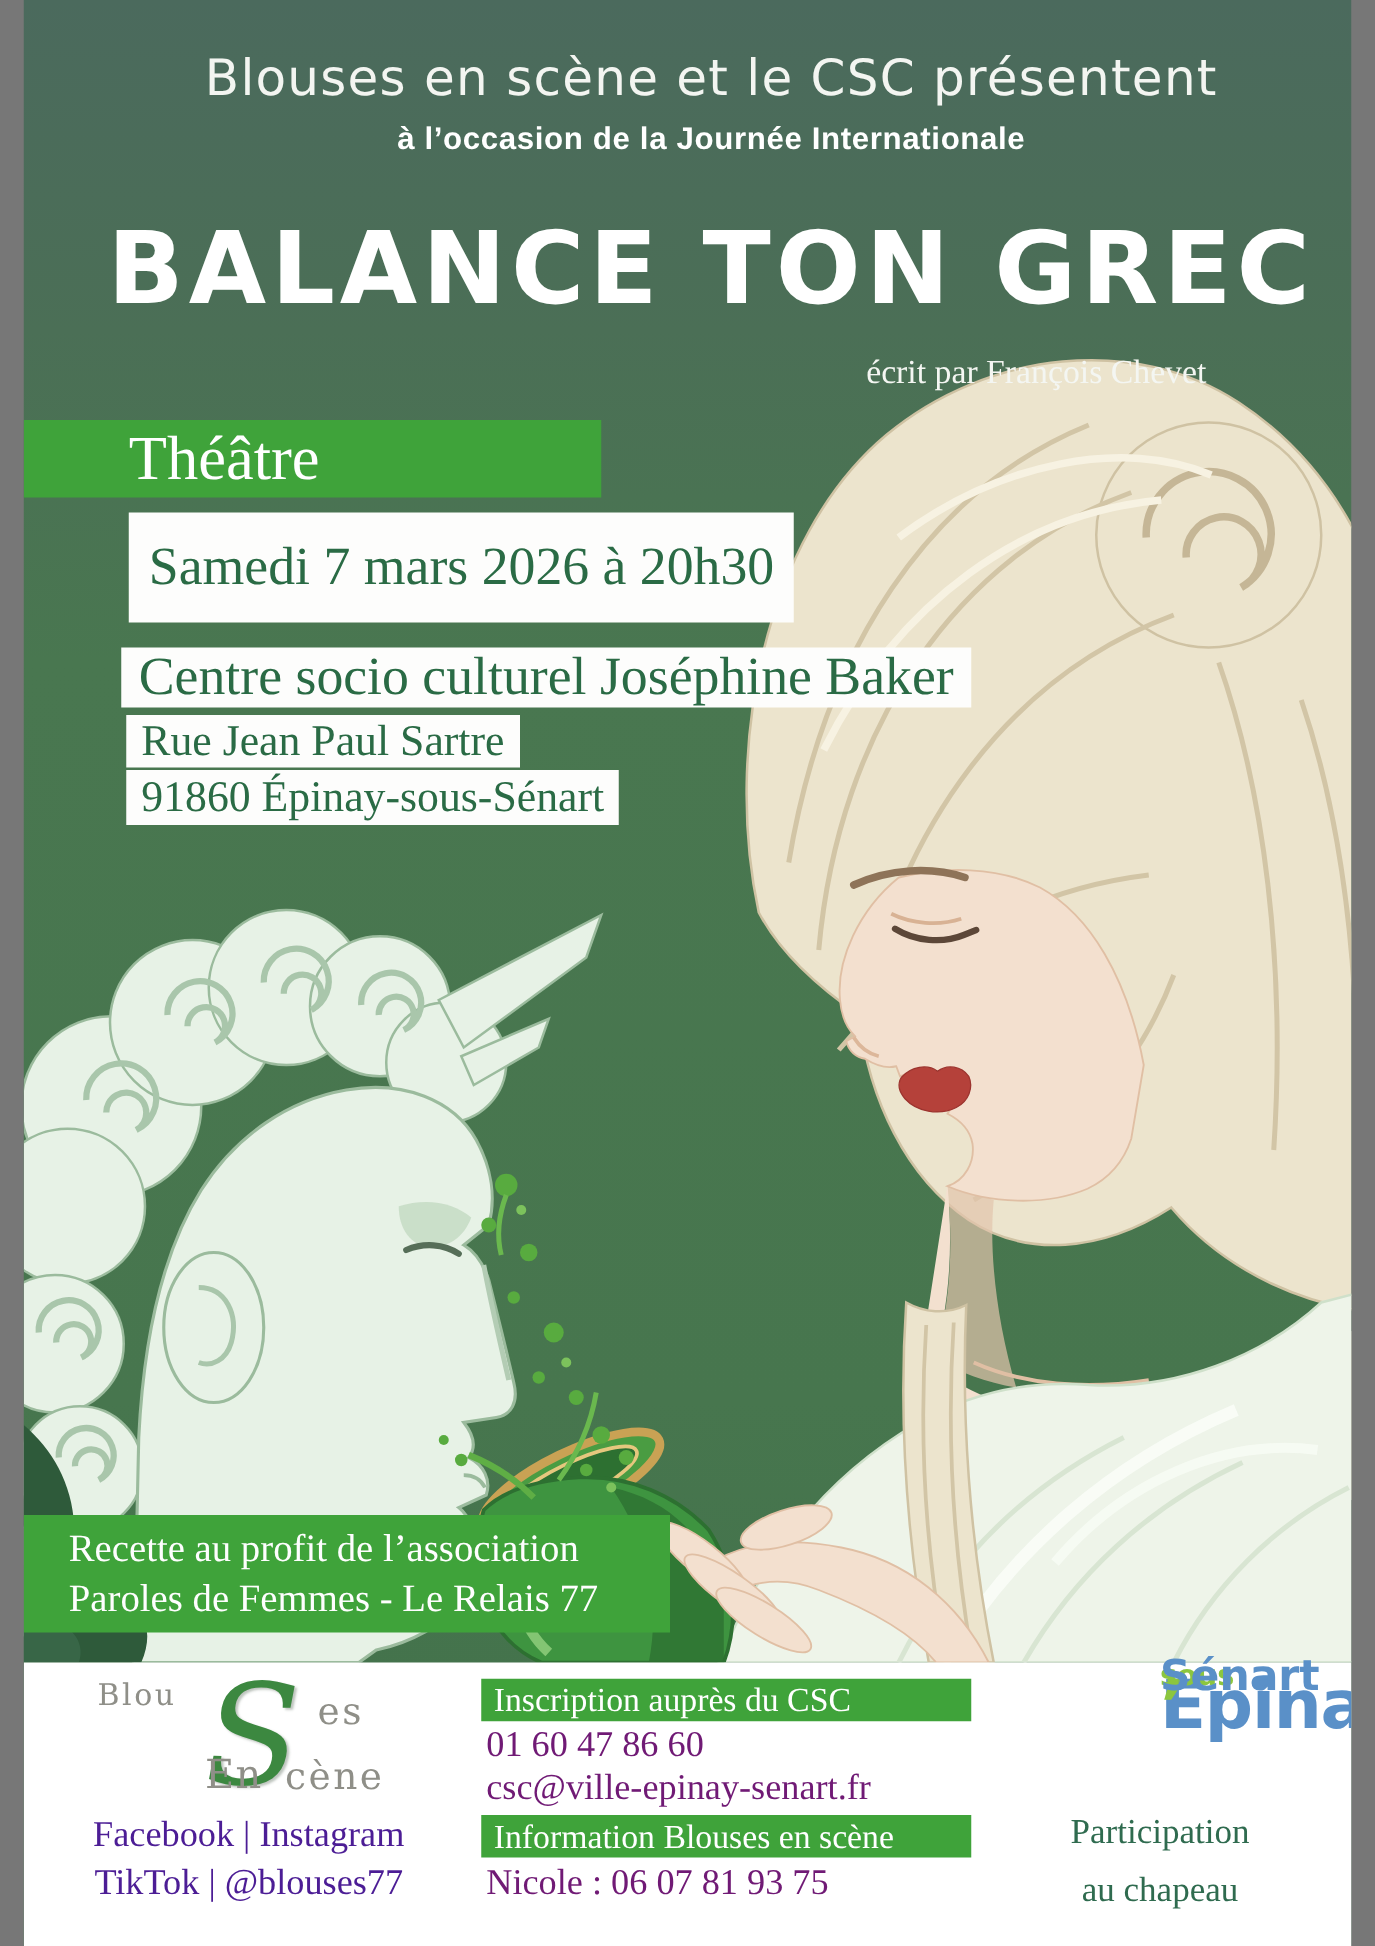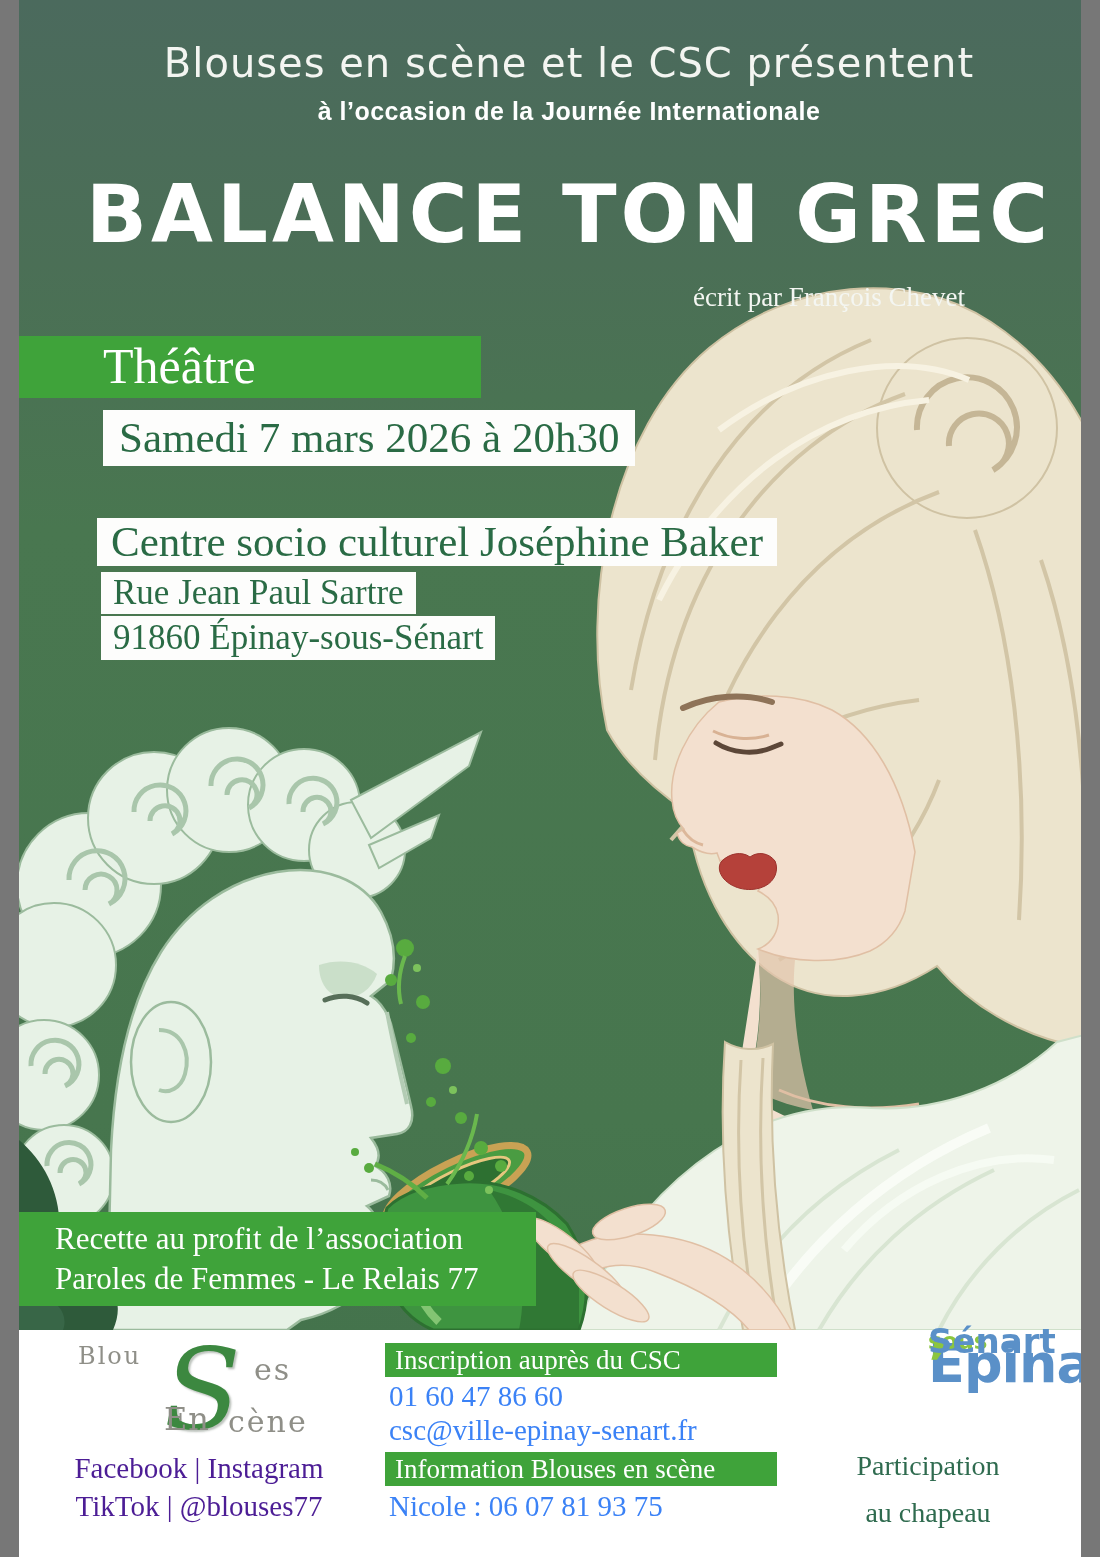--- a/index.html
+++ b/index.html
@@ -20,21 +20,21 @@
   .title{left:0;top:168px;width:1100px;text-align:center;color:#ffffff;
     font-family:"DejaVu Sans",sans-serif;font-weight:800;font-size:80px;letter-spacing:4px;}
   .author{left:640px;top:254px;width:340px;text-align:center;color:#f4f6f2;
     font-family:"Liberation Serif",serif;font-size:27px;margin-top:28px;}
   
   .theatre-banner{left:0;top:336px;width:462px;height:62px;background:#3fa33a;
     color:#ffffff;font-family:"Liberation Serif",serif;font-size:50px;line-height:60px;
     padding-left:84px;box-sizing:border-box;}
   .band{background:#fdfdfc;color:#2a6b45;font-family:"Liberation Serif",serif;
     display:inline-block;white-space:nowrap;}
-  .date-band{left:84px;top:410px;font-size:43px;line-height:56px;padding:0 16px;}
+  .date-band{left:84px;top:410px;font-size:43px;line-height:56px;padding:16px 16px;}
   .venue-band{left:78px;top:518px;font-size:43px;line-height:48px;padding:0 14px;}
   .street-band{left:82px;top:572px;font-size:35px;line-height:42px;padding:0 12px;}
   .city-band{left:82px;top:616px;font-size:35px;line-height:44px;padding:0 12px;}
   
   .charity{left:0;top:1212px;width:517px;height:94px;background:#3fa33a;color:#fefefe;
     font-family:"Liberation Serif",serif;font-size:31px;line-height:40px;
     padding:7px 0 0 36px;box-sizing:border-box;}
   
   .footer{left:0;top:1330px;width:1100px;height:227px;background:#ffffff;z-index:3;position:absolute;}
   .footer *{position:absolute;}
@@ -45,21 +45,21 @@
   .blogo .p4{left:164px;top:66px;font-size:30px;letter-spacing:2px;}
   .blogo .bigs{left:100px;top:-14px;font-size:112px;font-style:italic;color:#3c8840;
     text-shadow:2px 2px 2px rgba(40,60,40,.3);}
   .social{left:22px;width:316px;text-align:center;color:#4c1d95;
     font-family:"Liberation Serif",serif;font-size:29px;}
   .social1{top:122px;} .social2{top:160px;}
   .cbanner{left:366px;width:392px;height:34px;background:#3fa33a;color:#ffffff;
     font-family:"Liberation Serif",serif;font-size:27px;line-height:34px;padding-left:10px;
     box-sizing:border-box;}
   .cb1{top:13px;} .cb2{top:122px;}
-  .cline{left:370px;color:#3b82f6;font-family:"Liberation Serif",serif;font-size:29px;}
+  .cline{left:370px;color:#701a75;font-family:"Liberation Serif",serif;font-size:29px;}
   .ph{top:50px;} .em{top:84px;} .ni{top:160px;}
   .epinay{left:778px;top:4px;width:262px;text-align:center;}
   .ep-main{position:static;font-family:"DejaVu Sans",sans-serif;font-weight:bold;
     font-size:54px;color:#5a90c8;letter-spacing:-1px;line-height:60px;}
   .ep-main .apos{color:#8cc63f;}
   .ep-sub{position:static;margin-top:-10px;text-align:center;line-height:34px;}
   .ep-sub .sous{font-family:"DejaVu Sans",sans-serif;font-weight:bold;font-size:23px;color:#8cc63f;}
   .ep-sub .senart{font-family:"DejaVu Sans",sans-serif;font-weight:bold;font-size:34px;color:#5a90c8;}
   .part{left:778px;width:262px;text-align:center;color:#2f6b4f;
     font-family:"Liberation Serif",serif;font-size:28px;}

